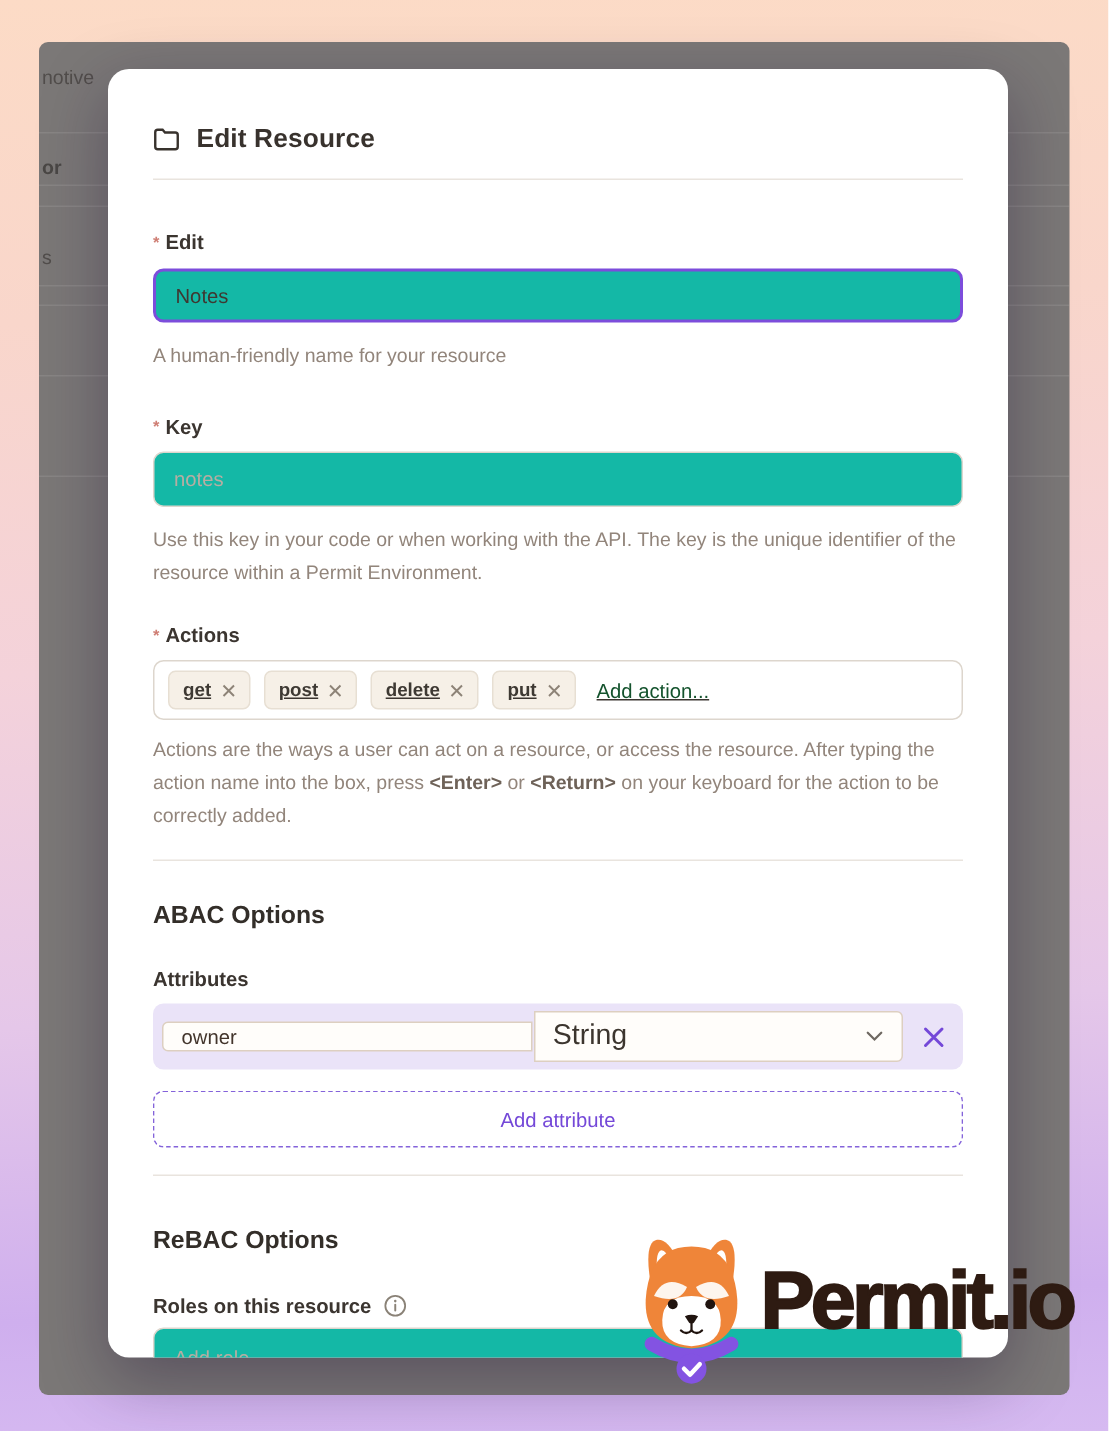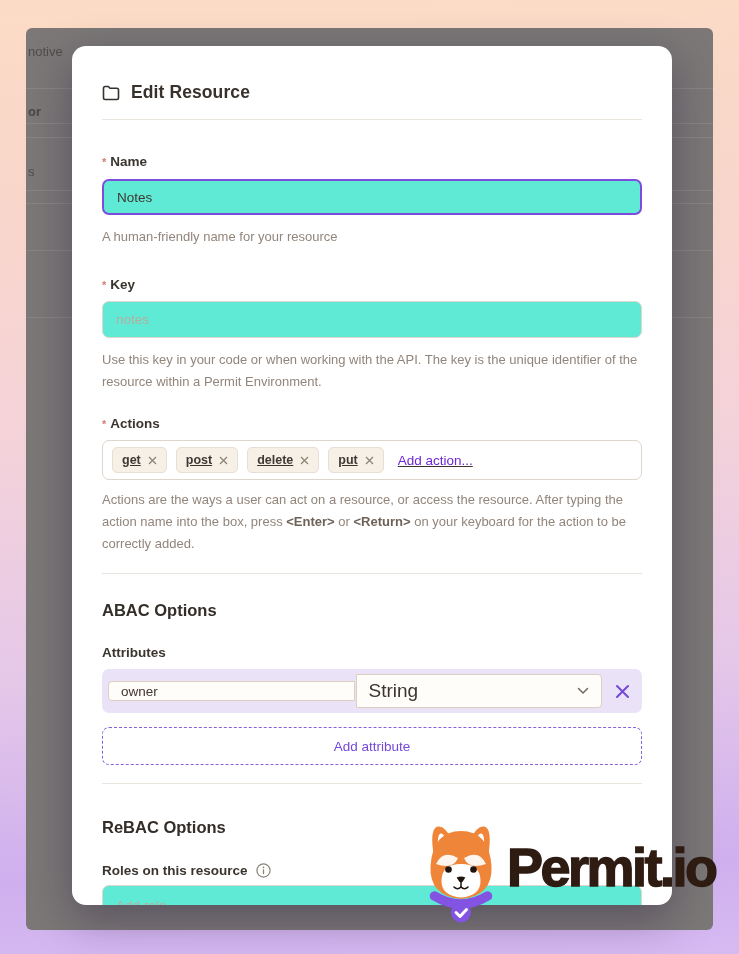--- a/index.html
+++ b/index.html
@@ -27,37 +27,37 @@
   .modal-inner { padding:36px 30px 0 30px; }
   .modal-header { display:flex; align-items:center; gap:11px; }
   .modal-title { font-size:17.5px; font-weight:700; color:#38322d; letter-spacing:0.1px; }
   .divider { height:1px; background:#e9e4de; margin-top:16px; }
   .field-label { margin-top:34px; font-size:13.5px; font-weight:600; color:#3b3530; display:flex; align-items:flex-start; gap:4px; }
   .req { color:#cf7e74; font-size:11px; padding-top:2px; }
   .text-input {
     display:block; width:100%; height:37px; margin-top:10px;
     border:1px solid #ddd6cd; border-radius:7px; padding:0 13px;
     font-family:"Liberation Sans",sans-serif; font-size:13.5px; color:#3f3831;
-    background:#5eead4; outline:none;
+    background:#14b8a6; outline:none;
   }
   .text-input.focused { border:2px solid #7c4ddb; height:36px; }
   .text-input::placeholder { color:#b7ada2; }
   .helper { margin-top:11px; font-size:13px; line-height:22px; color:#92857b; }
   .helper b { color:#6e6258; }
   .tag-box {
     margin-top:9px; min-height:40px; border:1px solid #ddd6cd; border-radius:7px;
     display:flex; align-items:center; padding:5px 9px; gap:9px;text-decoration:underline;
   }
   .tag {
     display:inline-flex; align-items:center; gap:7px; background:#f6f0e7;
     border:1px solid #e7dfd3; border-radius:5px; padding:5px 9px;
     font-size:12.5px; font-weight:600; color:#3e3933; cursor:default;
   }
   .tag svg { display:block; }
-  .tag-placeholder { color:#6d28d9; font-size:13.5px; margin-left:5px; }
+  .tag-placeholder { color:#14532d; font-size:13.5px; margin-left:5px; }
   .section-heading { margin-top:27px; font-size:16.5px; font-weight:700; color:#332e29; }
   .sub-label { margin-top:25px; font-size:13.5px; font-weight:600; color:#3b3530; }
   .attr-row {
     margin-top:9px; height:44px; background:#eae3f8; border-radius:7px;
     display:flex; align-items:center; padding:0 12px 0 6px;
   }
   .attr-input {
     flex:1; height:20px; background:#fffdfa; border:1px solid #ddcfc0;
     border-radius:4px 0 0 4px; padding:0 12px; font-size:13.5px; color:#43352c;
     font-family:"Liberation Sans",sans-serif; outline:none; min-width:0;
@@ -111,21 +111,21 @@
           </svg>
         </span>
         <span class="modal-title">Edit Resource</span>
       </div>
 
       <div class="divider"></div>
 
       
       <div class="field-label">
         <span class="req">*</span>
-        <span>Name</span>
+        <span>Edit</span>
       </div>
       <input class="text-input focused" type="text" value="Notes" style="">
       <div class="helper">A human-friendly name for your resource</div>
 
       
       <div class="field-label" style="margin-top:29px">
         <span class="req">*</span>
         <span>Key</span>
       </div>
       <input class="text-input" style="margin-top: 9px;" type="text" placeholder="notes">

